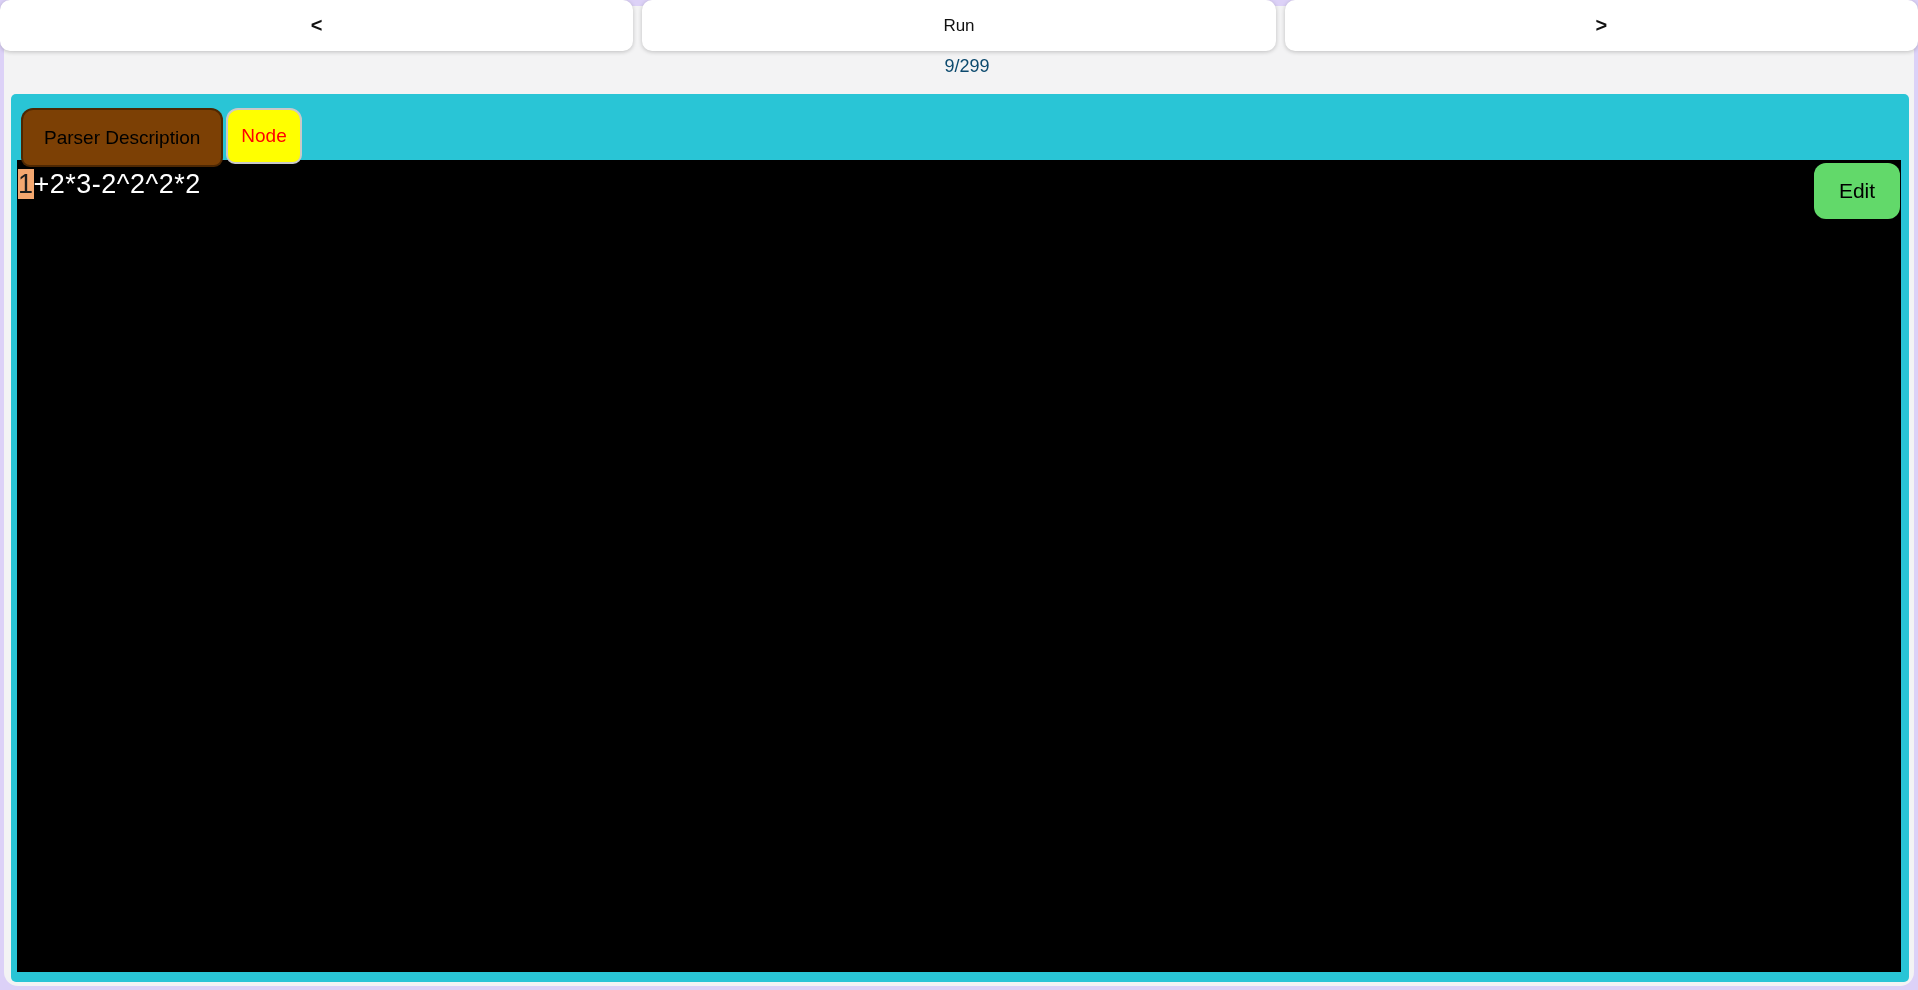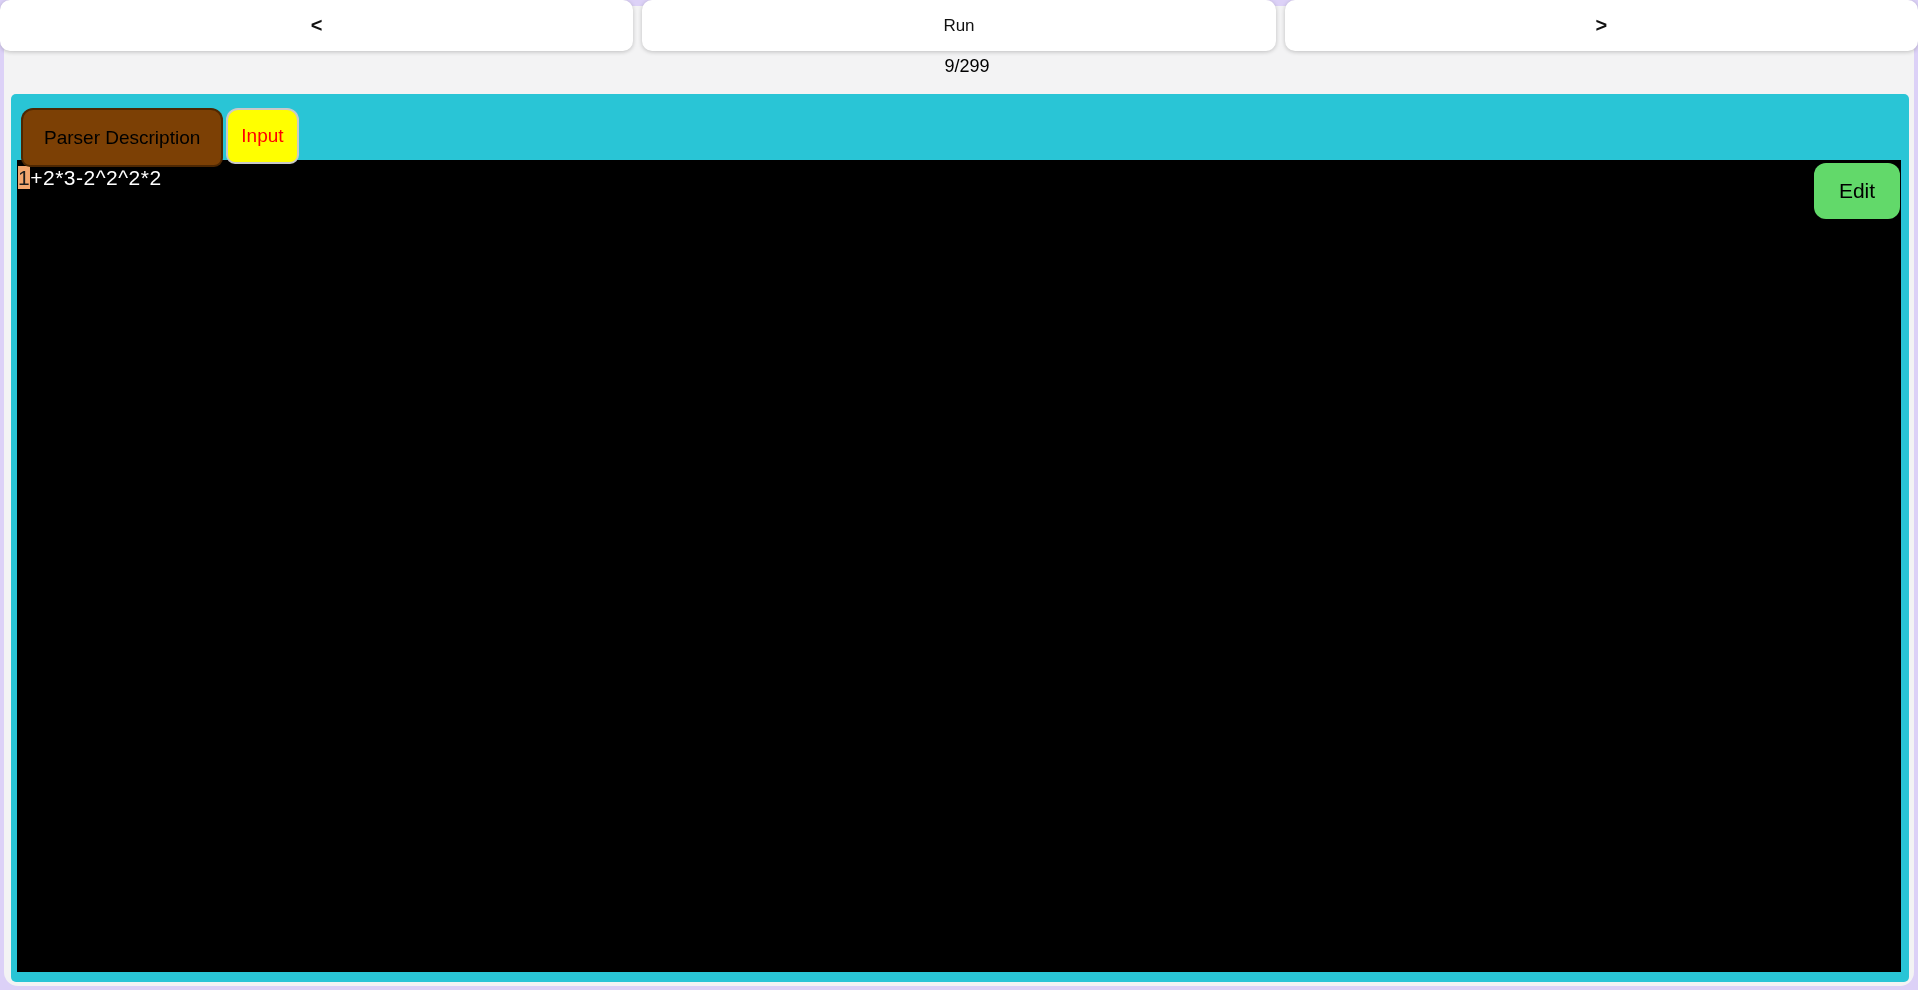--- a/index.html
+++ b/index.html
@@ -39,21 +39,21 @@
     color: #111;
     cursor: pointer;
   }
   .nav-btn.run { font-weight: 400; font-size: 17px; }
 
   .counter {
     position: absolute;
     top: 56px; left: 16px; right: 0;
     text-align: center;
     font-size: 18px;
-    color: #000000;
+    color: #0c4a6e;
   }
 
   
   .panel {
     position: absolute;
     top: 94px; left: 11px; right: 9px; bottom: 8px;
     background: #29c5d6;
     border-radius: 5px;
   }
 
@@ -86,22 +86,22 @@
   }
 
   
   .content {
     position: absolute;
     left: 6px; right: 8px; top: 66px; bottom: 10px;
     background: #000;
     z-index: 1;
   }
   .input-line {
-    padding: 6px 0 0 1px;
-    font-size: 21px;
+    padding: 13px 0 0 1px;
+    font-size: 27px;
     line-height: 23px;
     color: #ffffff;
     letter-spacing: 0.5px;
   }
   .hl {
     background: #f3a76f;
     color: #1d1d1d;
   }
   .edit-btn {
     position: absolute;
@@ -128,21 +128,21 @@
   <button class="nav-btn run">Run</button>
   <button class="nav-btn">&gt;</button>
 </div>
 
 <div class="counter">9/299</div>
 
 <div class="panel">
 
   <div class="tabs">
     <button class="tab">Parser Description</button>
-    <button class="tab active">Input</button>
+    <button class="tab active">Node</button>
   </div>
 
   <div class="content">
     <div class="input-line"><span class="hl">1</span><span>+2*3-2^2^2*2</span></div>
 
     <button class="edit-btn">Edit</button>
   </div>
 
 </div>
 

